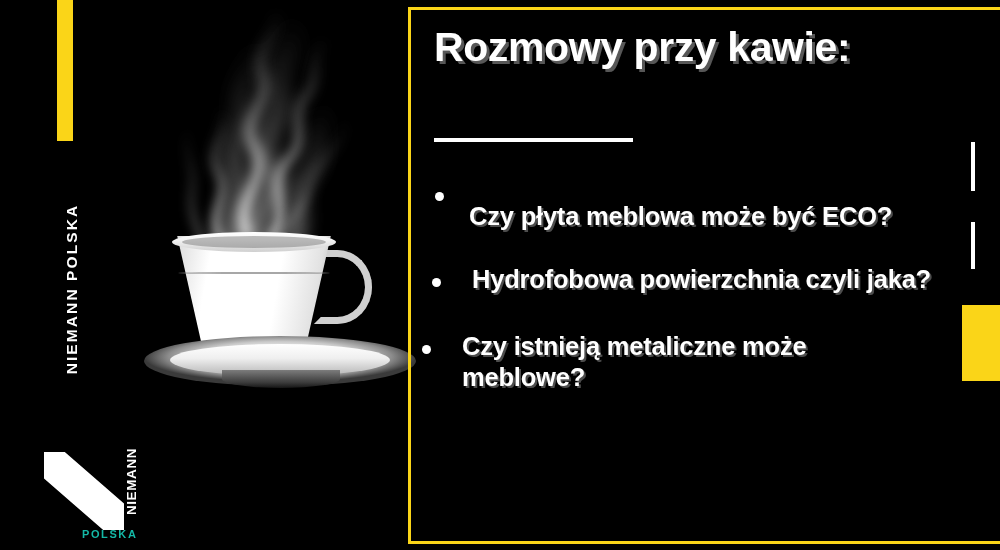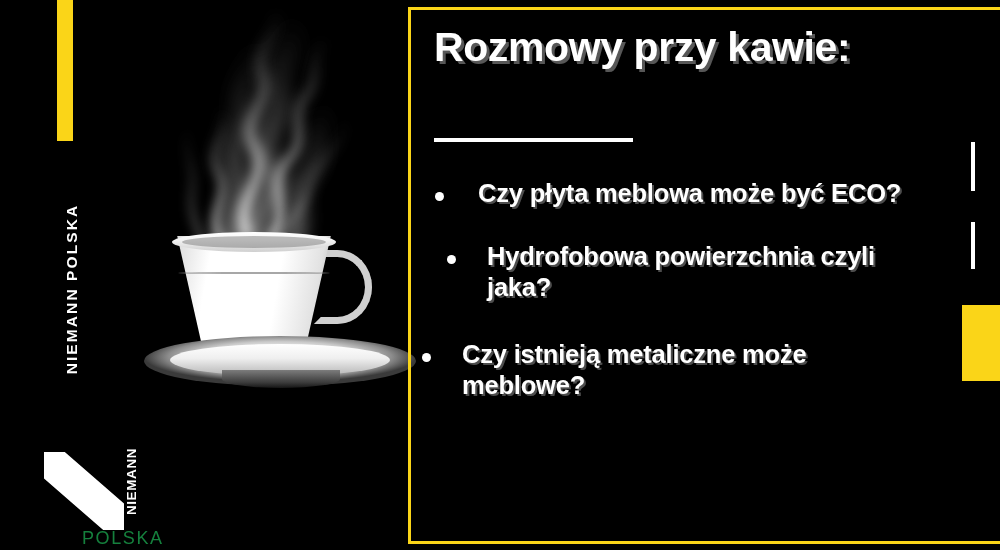--- a/index.html
+++ b/index.html
@@ -63,23 +63,23 @@
     color:#ffffff;
     font-size:13.5px;
     font-weight:bold;
     letter-spacing:0.6px;
     text-align:center;
     white-space:nowrap;
   }
   .logo-polska {
     position:absolute;
     left:38px; top:76px;
-    color:#15803d;
-    font-size:18px;
-    font-weight:normal;
+    color:#14b8a6;
+    font-size:11px;
+    font-weight:bold;
     letter-spacing:1.6px;
     white-space:nowrap;
   }
 
   
   .photo {
     position:absolute;
     left:96px; top:0px;
     width:310px; height:420px;
   }
@@ -208,23 +208,23 @@
     flex:0 0 auto;
     width:9px; height:9px;
     border-radius:50%;
     background:#ffffff;
     margin-top:14px;
     text-shadow:none;
     box-shadow:1px 1px 3px rgba(0,0,0,.8);
   }
   .bullet-text { flex:1 1 auto; }
 
-  .bullet-1 { padding-left:24px; margin-bottom:32px; }
+  .bullet-1 { padding-left:24px; margin-bottom:32px;flex-direction:column; }
   .bullet-1 .bullet-text { margin-left:34px; }
-  .bullet-2 { padding-left:36px; margin-bottom:36px; }
+  .bullet-2 { padding-left:21px; margin-bottom:36px; }
   .bullet-2 .bullet-text { margin-left:31px; }
   .bullet-3 { padding-left:11px; }
   .bullet-3 .bullet-text { margin-left:31px; }
 
   
   .edge-line-1 {
     position:absolute;
     left:971px; top:142px;
     width:4px; height:49px;
     background:#ffffff;

